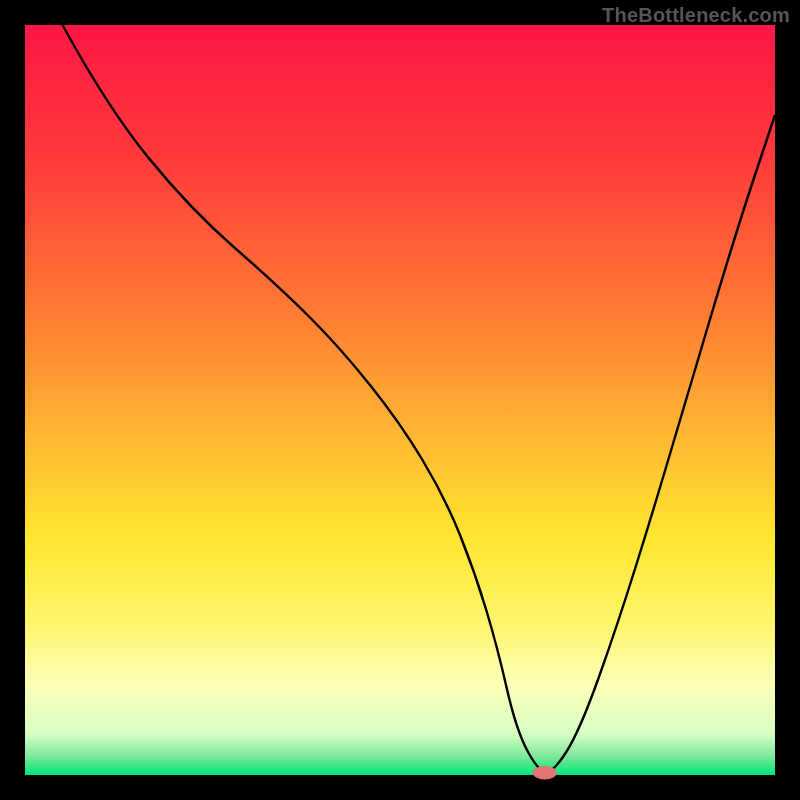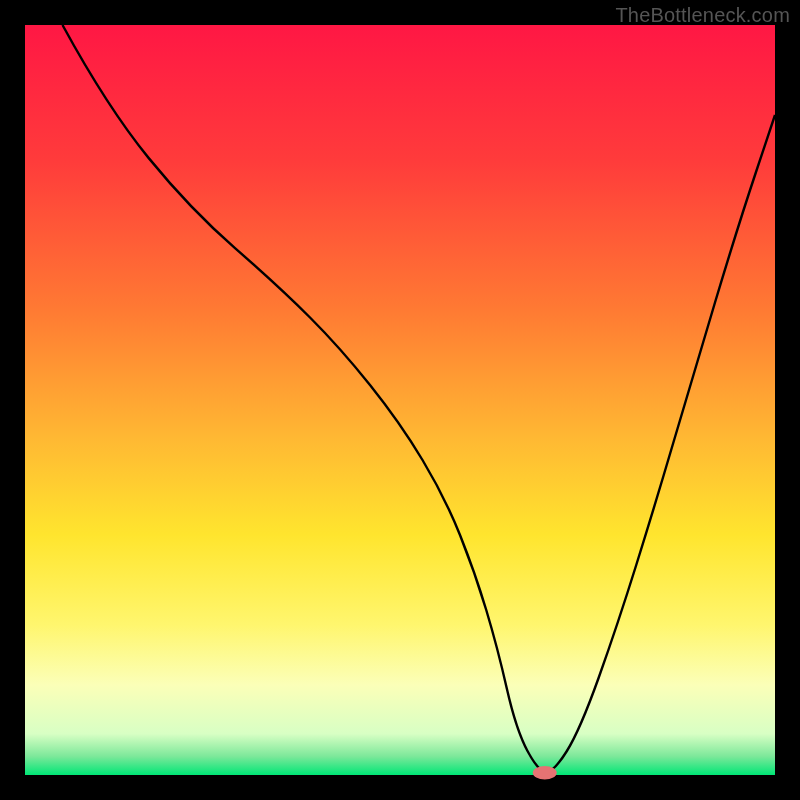--- a/index.html
+++ b/index.html
@@ -16,21 +16,21 @@
     width: 800px;
     height: 800px;
     background: #000;
   }
   .watermark {
     position: absolute;
     top: 4px;
     right: 10px;
     color: #555;
     font-size: 20px;
-    font-weight: 400;
+    font-weight: 700;
     letter-spacing: 0.2px;
     z-index: 50;
   }
   svg {
     position: absolute;
     top: 0;
     left: 0;
   }
 </style>
 </head>

